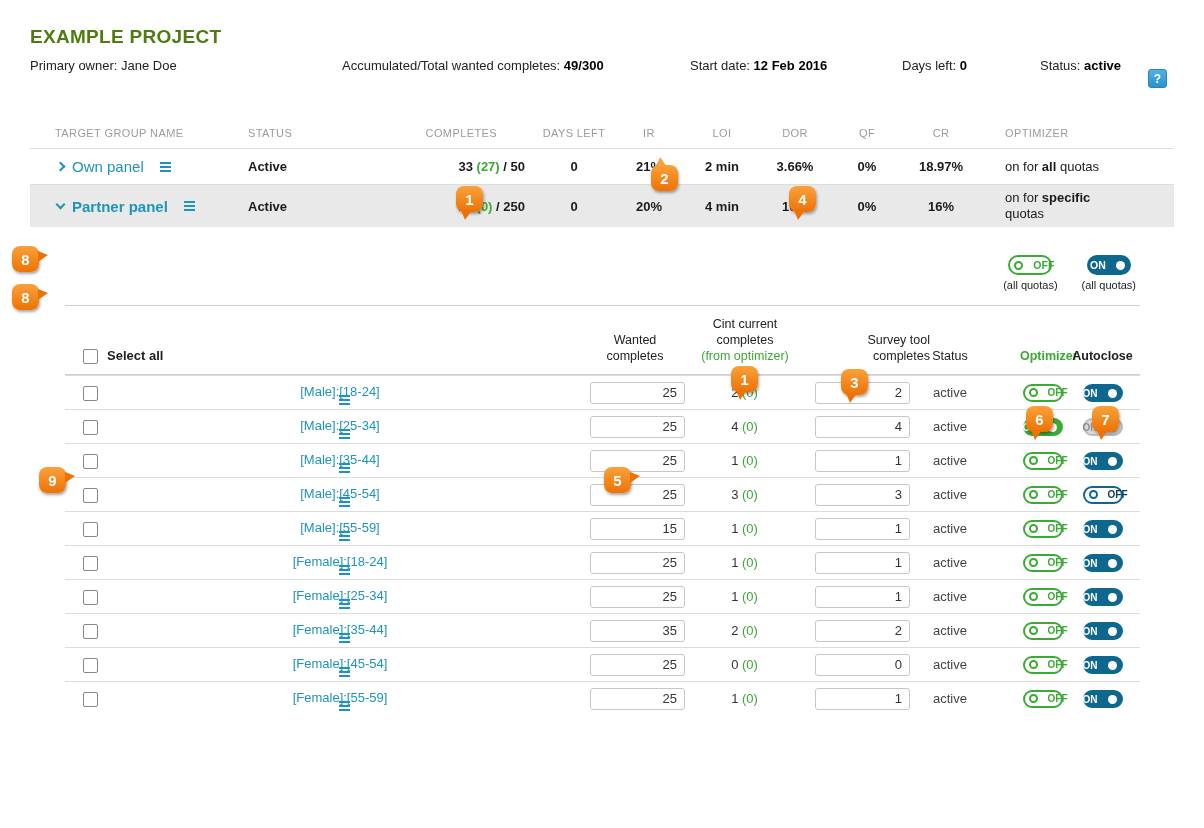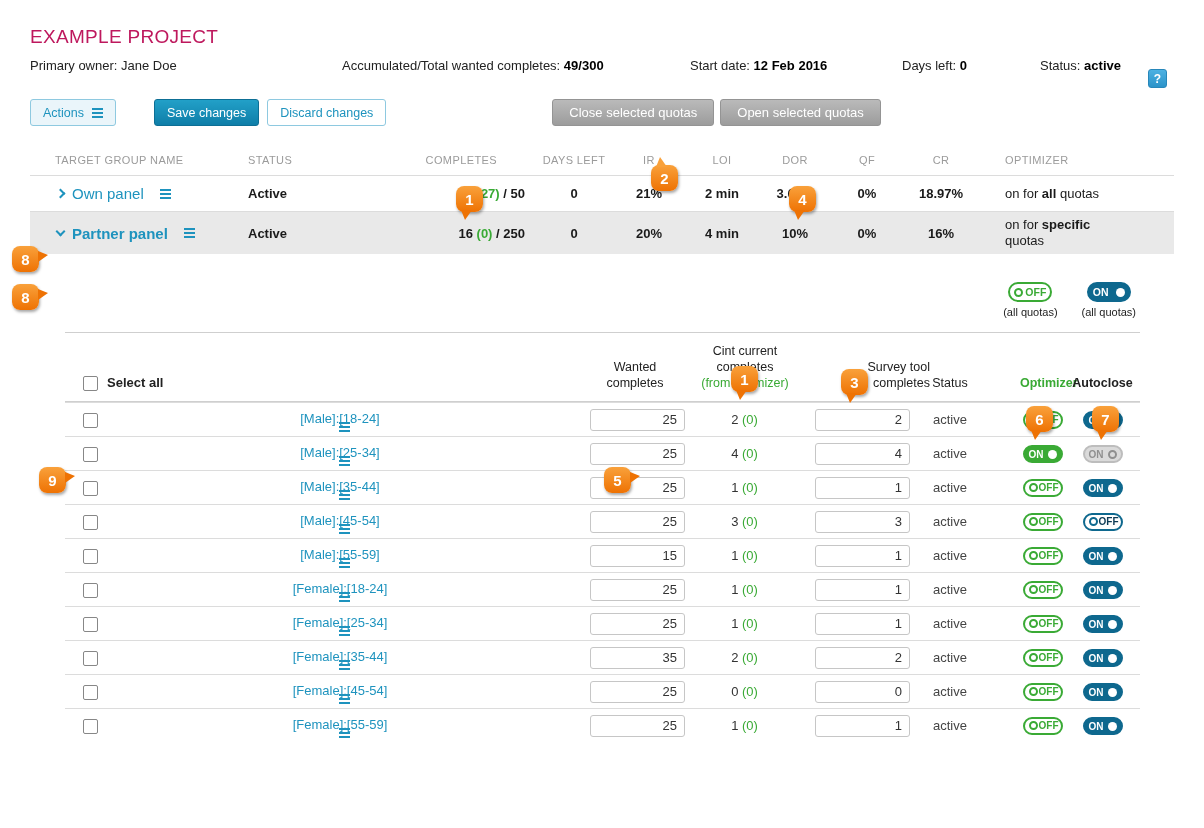--- a/index.html
+++ b/index.html
@@ -16,21 +16,21 @@
   .topbar {
     height: 37px;
     background: linear-gradient(#404040, #242424);
     color: #f2f2f2;
     font-size: 13px; font-weight: 700; letter-spacing: .4px;
     line-height: 37px;
     padding-left: 30px;
   }
   
   .content { padding: 0 30px; position: relative; }
-  h1.project-title { font-size: 19px; font-weight: 400; color:#be185d; margin: 26px 0 10px; letter-spacing:.3px; }
+  h1.project-title { font-size: 19px; font-weight: 700; color:#4d7c0f; margin: 26px 0 10px; letter-spacing:.3px; }
   .help-btn {
     position: absolute; right: 37px; top: 43px;
     width: 19px; height: 19px; border-radius: 3px;
     background: linear-gradient(#4db1e2,#2b93c9); border:1px solid #2787ba;
     color:#fff; font-size:12px; font-weight:700;
     display:flex; align-items:center; justify-content:center; cursor:pointer;
   }
   .meta-row { display:flex; font-size:13px; color:#222; margin-bottom: 26px; }
   .meta-owner { width: 312px; }
   .meta-completes { width: 348px; }
@@ -90,21 +90,21 @@
   .allq-row {
     display:flex; justify-content:flex-end; gap:24px;
     padding: 28px 4px 14px; border-bottom: 1px solid #cfcfcf;
   }
   .allq { text-align:center; }
   .allq-caption { font-size:11px; color:#222; margin-top:4px; }
   
   .toggle {
     display:inline-flex; align-items:center; justify-content:space-between;
     width:40px; height:18px; border-radius:10px; padding:0 4px;
-    font-size:10px; font-weight:700; cursor:pointer; gap:1px;
+    font-size:10px; font-weight:700; cursor:pointer; gap:10px;
   }
   .toggle-lg { width:44px; height:20px; font-size:10.5px; }
   .tg-dot { width:9px; height:9px; border-radius:50%; flex:0 0 auto; }
   .tg-off      { background:#fff; border:2px solid #3aaa35; color:#3aaa35; }
   .tg-off .tg-dot { border:2px solid #3aaa35; }
   .tg-on       { background:#0e688e; border:2px solid #0e688e; color:#fff; flex-direction:row-reverse; }
   .tg-on .tg-dot { background:#fff; }
   .tg-on-green { background:#3aaa35; border:2px solid #3aaa35; color:#fff; flex-direction:row-reverse; }
   .tg-on-green .tg-dot { background:#fff; }
   .tg-on-gray  { background:#dadada; border:2px solid #bdbdbd; color:#8f8f8f; flex-direction:row-reverse; }
@@ -194,30 +194,20 @@
       <div class="meta-days">
         <span>Days left:</span>
         <b>0</b>
       </div>
       <div class="meta-status">
         <span>Status:</span>
         <b>active</b>
       </div>
     </div>
 
-    <div class="toolbar">
-      <button class="btn btn-light">
-        <span>Actions</span>
-        <span class="burger-sm"></span>
-      </button>
-      <button class="btn btn-primary">Save changes</button>
-      <button class="btn btn-outline">Discard changes</button>
-      <button class="btn btn-gray first">Close selected quotas</button>
-      <button class="btn btn-gray">Open selected quotas</button>
-    </div>
 
     <div class="panel-table">
       <div class="p-grid p-head">
         <div class="ph-name">TARGET GROUP NAME</div>
         <div>STATUS</div>
         <div class="ph-completes">COMPLETES</div>
         <div class="ph-c">DAYS LEFT</div>
         <div class="ph-c">IR</div>
         <div class="ph-c">LOI</div>
         <div class="ph-c">DOR</div>

